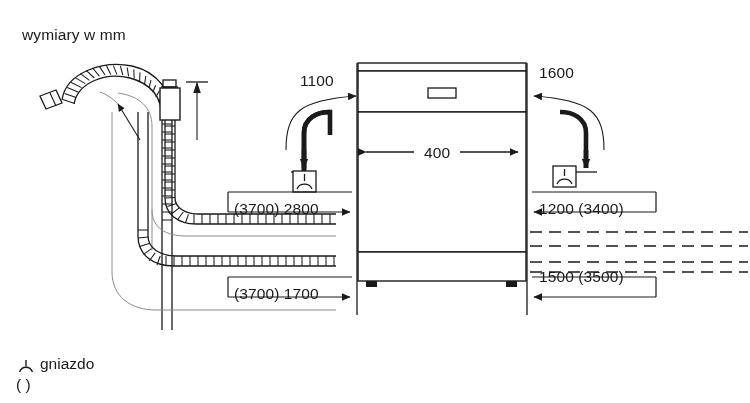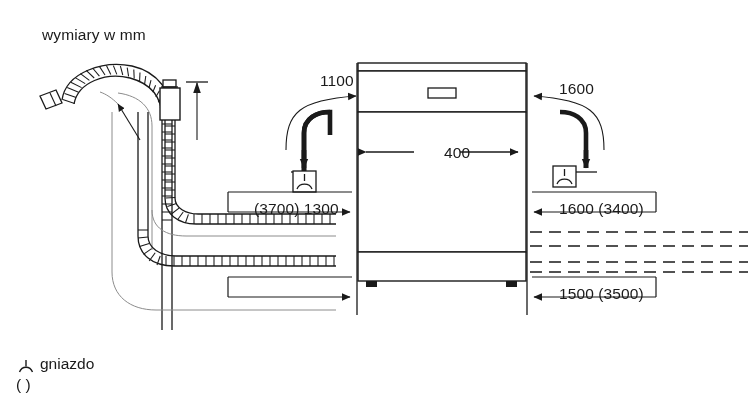--- a/index.html
+++ b/index.html
@@ -29,21 +29,20 @@
     height: 403px;
     display: block;
   }
   .lbl {
     position: absolute;
     white-space: nowrap;
     font-family: "Liberation Sans", sans-serif;
     font-size: 15.5px;
     color: #1a1a1a;
     letter-spacing: 0.1px;
-    margin-left: 20px;
   }
   #title-text {
     position: absolute;
     left: 22px;
     top: 26px;
     font-size: 15.5px;
     white-space: nowrap;
   }
   #legend {
     position: absolute;
@@ -317,30 +316,31 @@
       <line x1="530" y1="246" x2="748" y2="246"></line>
       <line x1="530" y1="262" x2="748" y2="262"></line>
       <line x1="530" y1="272" x2="748" y2="272"></line>
     </g>
   </svg>
 
   <div id="title-text" class="lbl">wymiary w mm</div>
 
   <div class="lbl" style="left:300px; top:72px;">1100</div>
 
-  <div class="lbl" style="left:539px; top:80px;">1600</div>
+  <div class="lbl" style="left:539px; top:64px;">1600</div>
 
   <div class="lbl" style="left:424px; top:144px;">400</div>
 
-  <div class="lbl" style="left:234px; top:200px;">(3700) 1300</div>
-
-  <div class="lbl" style="left:539px; top:200px;">1600 (3400)</div>
-
-
-  <div class="lbl" style="left:539px; top:285px;">1500 (3500)</div>
+  <div class="lbl" style="left:234px; top:200px;">(3700) 2800</div>
+
+  <div class="lbl" style="left:539px; top:200px;">1200 (3400)</div>
+
+  <div class="lbl" style="left:234px; top:285px;">(3700) 1700</div>
+
+  <div class="lbl" style="left:539px; top:268px;">1500 (3500)</div>
 
   <div id="legend">
     <div class="legend-row">
       <span class="legend-sym">
         <svg width="20" height="16" viewBox="0 0 20 16" aria-hidden="true">
           <line x1="10" y1="2" x2="10" y2="8.5" stroke="#1a1a1a" stroke-width="1.4"></line>
           <path d="M3.5,14 C6,7.6 14,7.6 16.5,14" fill="none" stroke="#1a1a1a" stroke-width="1.4"></path>
         </svg>
       </span>
       <span>gniazdo</span>

